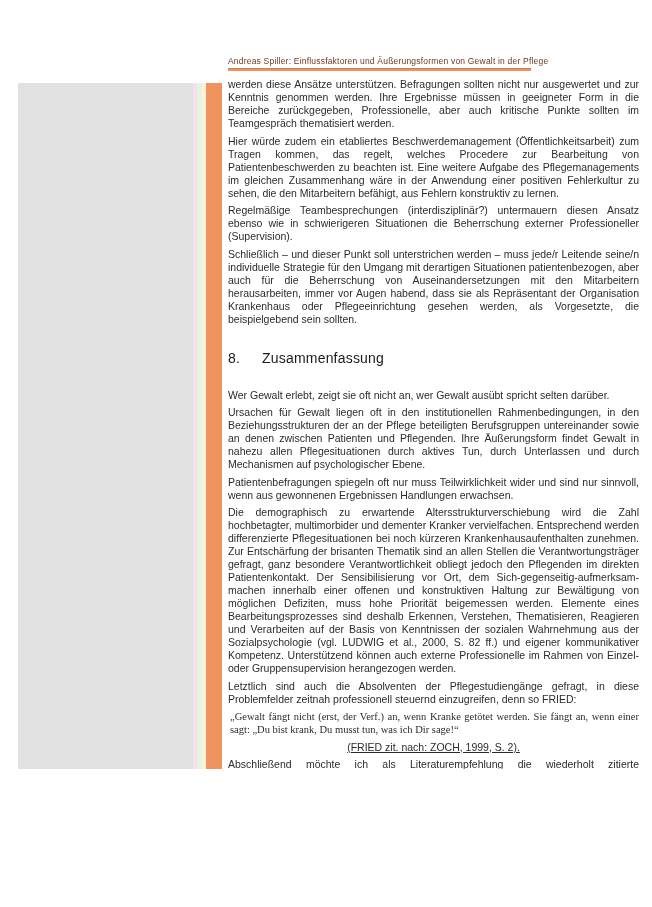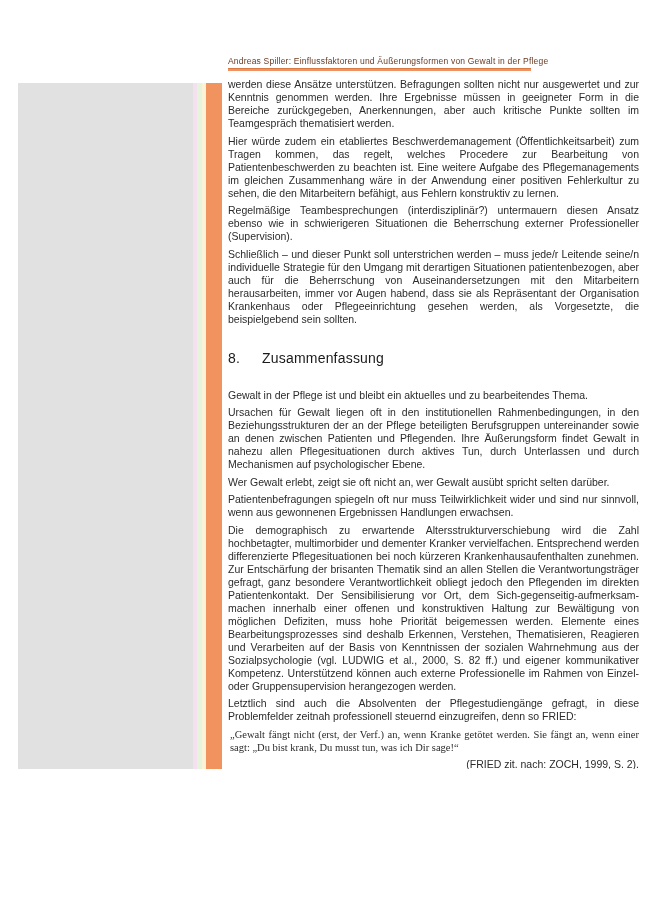--- a/index.html
+++ b/index.html
@@ -67,21 +67,21 @@
     font-size: 14px;
     font-weight: normal;
     color: #1a1a1a;
     margin: 26px 0 24px 0;
     text-align: left;
     letter-spacing: 0.2px;
   }
   .section-heading .sec-no { display: inline-block; width: 34px; }
 
   .quote-paragraph { margin-left: 2px; font-family: Liberation Serif, serif; }
-  .citation-line { text-align: right; }
+  .citation-line { text-align: center; text-decoration: underline; }
   .closing-line { text-align: justify; text-align-last: justify; }
 
   
   .page-footer {
     position: absolute;
     left: 222px; top: 818px;
     width: 418px;
   }
   .footer-row {
     display: flex;
@@ -153,30 +153,29 @@
   <div class="gray-sidebar"></div>
   <div class="accent-strip strip-pink"></div>
   <div class="accent-strip strip-green"></div>
   <div class="accent-strip strip-cream"></div>
   <div class="orange-bar"></div>
 
   <div class="running-header">Andreas Spiller: Einflussfaktoren und Äußerungsformen von Gewalt in der Pflege</div>
   <div class="header-rule"></div>
 
   <div class="article-body">
-    <p>werden diese Ansätze unterstützen. Befragungen sollten nicht nur ausgewertet und zur Kenntnis genommen werden. Ihre Ergebnisse müssen in geeigneter Form in die Bereiche zurückgegeben, Anerkennungen, aber auch kritische Punkte sollten im Teamgespräch thematisiert werden.</p>
+    <p>werden diese Ansätze unterstützen. Befragungen sollten nicht nur ausgewertet und zur Kenntnis genommen werden. Ihre Ergebnisse müssen in geeigneter Form in die Bereiche zurückgegeben, Professionelle, aber auch kritische Punkte sollten im Teamgespräch thematisiert werden.</p>
     <p>Hier würde zudem ein etabliertes Beschwerdemanagement (Öffentlichkeitsarbeit) zum Tragen kommen, das regelt, welches Procedere zur Bearbeitung von Patientenbeschwerden zu beachten ist. Eine weitere Aufgabe des Pflegemanagements im gleichen Zusammenhang wäre in der Anwendung einer positiven Fehlerkultur zu sehen, die den Mitarbeitern befähigt, aus Fehlern konstruktiv zu lernen.</p>
     <p>Regelmäßige Teambesprechungen (interdisziplinär?) untermauern diesen Ansatz ebenso wie in schwierigeren Situationen die Beherrschung externer Professioneller (Supervision).</p>
     <p>Schließlich – und dieser Punkt soll unterstrichen werden – muss jede/r Leitende seine/n individuelle Strategie für den Umgang mit derartigen Situationen patientenbezogen, aber auch für die Beherrschung von Auseinandersetzungen mit den Mitarbeitern herausarbeiten, immer vor Augen habend, dass sie als Repräsentant der Organisation Krankenhaus oder Pflegeeinrichtung gesehen werden, als Vorgesetzte, die beispielgebend sein sollten.</p>
 
     <h2 class="section-heading"><span class="sec-no">8.</span><span>Zusammenfassung</span></h2>
 
-    <p>Gewalt in der Pflege ist und bleibt ein aktuelles und zu bearbeitendes Thema.</p>
+    <p>Wer Gewalt erlebt, zeigt sie oft nicht an, wer Gewalt ausübt spricht selten darüber.</p>
     <p>Ursachen für Gewalt liegen oft in den institutionellen Rahmenbedingungen, in den Beziehungsstrukturen der an der Pflege beteiligten Berufsgruppen untereinander sowie an denen zwischen Patienten und Pflegenden. Ihre Äußerungsform findet Gewalt in nahezu allen Pflegesituationen durch aktives Tun, durch Unterlassen und durch Mechanismen auf psychologischer Ebene.</p>
-    <p>Wer Gewalt erlebt, zeigt sie oft nicht an, wer Gewalt ausübt spricht selten darüber.</p>
     <p>Patientenbefragungen spiegeln oft nur muss Teilwirklichkeit wider und sind nur sinnvoll, wenn aus gewonnenen Ergebnissen Handlungen erwachsen.</p>
     <p>Die demographisch zu erwartende Altersstrukturverschiebung wird die Zahl hochbetagter, multimorbider und dementer Kranker vervielfachen. Entsprechend werden differenzierte Pflegesituationen bei noch kürzeren Krankenhausaufenthalten zunehmen. Zur Entschärfung der brisanten Thematik sind an allen Stellen die Verantwortungsträger gefragt, ganz besondere Verantwortlichkeit obliegt jedoch den Pflegenden im direkten Patientenkontakt. Der Sensibilisierung vor Ort, dem Sich-gegenseitig-aufmerksam-machen innerhalb einer offenen und konstruktiven Haltung zur Bewältigung von möglichen Defiziten, muss hohe Priorität beigemessen werden. Elemente eines Bearbeitungsprozesses sind deshalb Erkennen, Verstehen, Thematisieren, Reagieren und Verarbeiten auf der Basis von Kenntnissen der sozialen Wahrnehmung aus der Sozialpsychologie (vgl. LUDWIG et al., 2000, S. 82 ff.) und eigener kommunikativer Kompetenz. Unterstützend können auch externe Professionelle im Rahmen von Einzel- oder Gruppensupervision herangezogen werden.</p>
     <p>Letztlich sind auch die Absolventen der Pflegestudiengänge gefragt, in diese Problemfelder zeitnah professionell steuernd einzugreifen, denn so FRIED:</p>
 
     <p class="quote-paragraph">„Gewalt fängt nicht (erst, der Verf.) an, wenn Kranke getötet werden. Sie fängt an, wenn einer sagt: „Du bist krank, Du musst tun, was ich Dir sage!“</p>
     <p class="citation-line">(FRIED zit. nach:  ZOCH, 1999, S. 2).</p>
     <p class="closing-line">Abschließend möchte ich als Literaturempfehlung die wiederholt zitierte</p>
   </div>
 
   <div class="page-footer">

